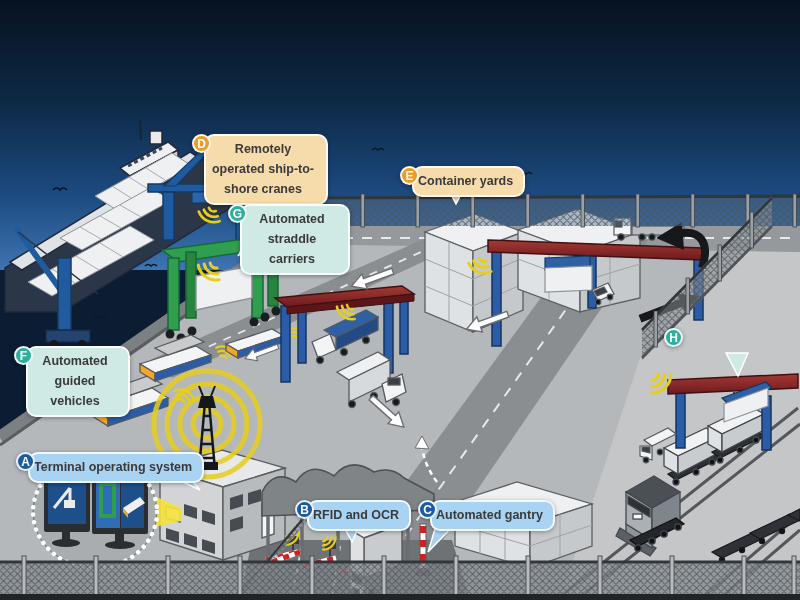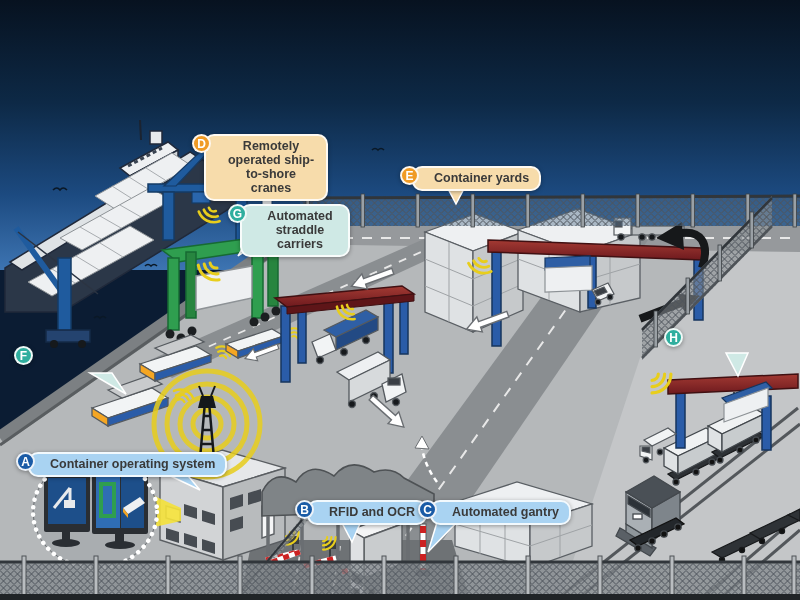--- a/index.html
+++ b/index.html
@@ -7,22 +7,22 @@
        font-family:"Liberation Sans",sans-serif;background:#0b1c33;}
   .stage{position:absolute;left:0;top:0;width:800px;height:600px;}
   svg{display:block;}
   
   .callout{position:absolute;display:flex;align-items:flex-start;z-index:5;
            filter:drop-shadow(0 1px 2px rgba(0,0,0,.35));}
   .badge{width:19px;height:19px;border-radius:50%;flex:none;display:flex;
          align-items:center;justify-content:center;font-weight:bold;font-size:12px;
          color:#fff;border:2px solid rgba(255,255,255,.92);margin-right:-7px;
          position:relative;z-index:2;box-sizing:border-box;}
-  .bubble{border-radius:10px;padding:3px 10px 4px 20px;font-weight:bold;
-          font-size:12.5px;line-height:14px;color:#3a3a3a;text-align:center;
+  .bubble{border-radius:10px;padding:3px 10px 4px 4px;font-weight:bold;
+          font-size:12.5px;line-height:20px;color:#3a3a3a;text-align:center;
           border:2px solid rgba(255,255,255,.85);box-sizing:border-box;}
   .one .bubble{white-space:nowrap;}
   .theme-blue  .badge{background:#1a5ba6;}
   .theme-blue  .bubble{background:#a9d3f2;}
   .theme-orange .badge{background:#f09b25;}
   .theme-orange .bubble{background:#f7dcab;}
   .theme-teal  .badge{background:#2fae9e;}
   .theme-teal  .bubble{background:#cfe9e5;}
 </style>
 </head>
@@ -532,40 +532,41 @@
     <polygon points="215,161 237,161 225,185" fill="#f7dcab"></polygon>
     <polygon points="445,183 467,183 456,204" fill="#f7dcab"></polygon>
     <polygon points="90,373 112,373 126,394" fill="#cfe9e5"></polygon>
     <polygon points="252,231 274,231 238,256" fill="#cfe9e5"></polygon>
     <polygon points="726,353 748,353 738,376" fill="#cfe9e5"></polygon>
   </g>
 </svg>
 
 <div class="callout theme-blue one" style="left:16px;top:452px">
   <span class="badge">A</span>
-  <span class="bubble">Container operating system</span>
+  <span class="bubble">Terminal operating system</span>
 </div>
 <div class="callout theme-blue one" style="left:295px;top:500px">
   <span class="badge">B</span>
   <span class="bubble">RFID and OCR</span>
 </div>
 <div class="callout theme-blue one" style="left:418px;top:500px">
   <span class="badge">C</span>
   <span class="bubble">Automated gantry</span>
 </div>
 <div class="callout theme-orange" style="left:192px;top:134px">
   <span class="badge">D</span>
   <span class="bubble" style="width:124px">Remotely operated ship-to-shore cranes</span>
 </div>
 <div class="callout theme-orange one" style="left:400px;top:166px">
   <span class="badge">E</span>
   <span class="bubble">Container yards</span>
 </div>
 <div class="callout theme-teal" style="left:14px;top:346px">
   <span class="badge">F</span>
+  <span class="bubble" style="width:104px">Automated guided vehicles</span>
 </div>
 <div class="callout theme-teal" style="left:228px;top:204px">
   <span class="badge">G</span>
   <span class="bubble" style="width:110px">Automated straddle carriers</span>
 </div>
 <div class="callout theme-teal" style="left:664px;top:328px">
   <span class="badge">H</span>
 </div>
 </div>
 

